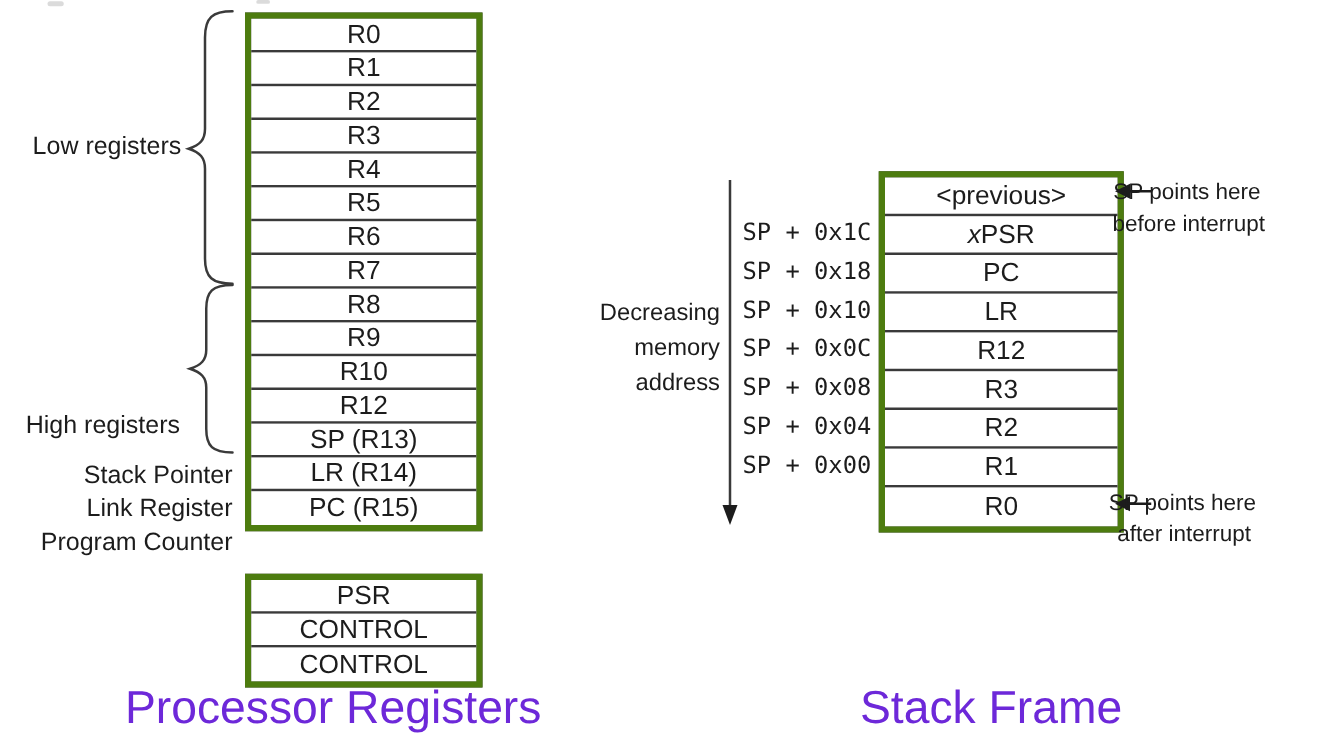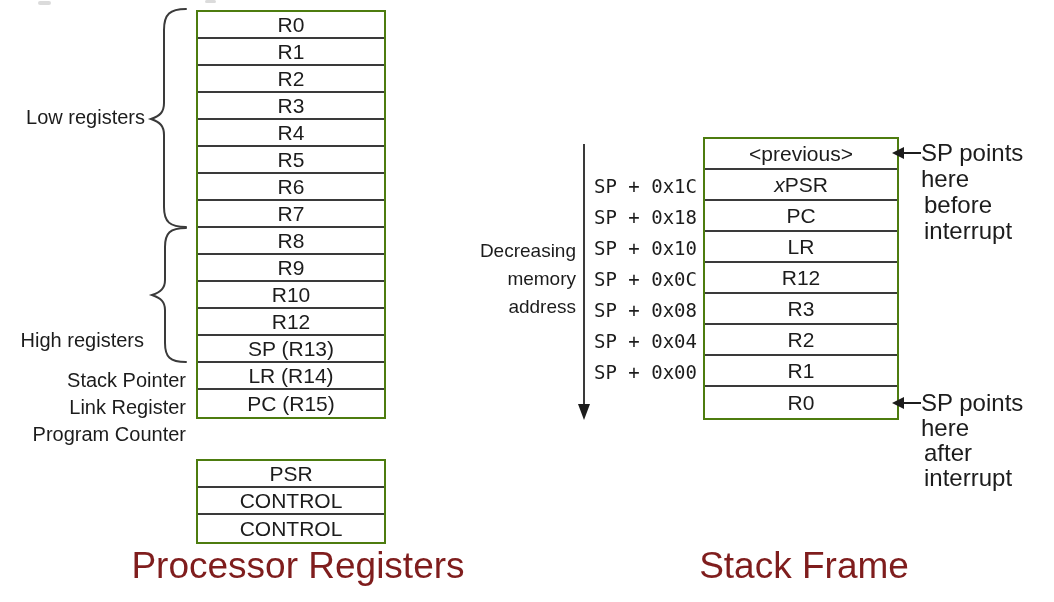--- a/index.html
+++ b/index.html
@@ -3,21 +3,21 @@
 <meta charset="utf-8">
 <style>
   html,body { margin:0; padding:0; background:#ffffff; }
   .canvas {
     position:relative; width:1054px; height:602px; background:#ffffff;
     font-family:"Liberation Sans", sans-serif; color:#1c1c1c; overflow:hidden;
   }
   
   .box-table {
     position:absolute; box-sizing:border-box;
-    border:2px solid #4d7c0f; background:#404040;
+    border:5px solid #4d7c0f; background:#404040;
   }
   .reg-table   { left:196px; top:10px;  width:190px; }
   .psr-table   { left:196px; top:459px; width:190px; }
   .stack-table { left:703px; top:137px; width:196px; }
   .row {
     box-sizing:border-box; border-bottom:2px solid #3a3a3a;
     display:flex; align-items:center; justify-content:center;
     font-size:21px; line-height:1; background:#ffffff;
   }
   .row:last-child { border-bottom:none; }
@@ -37,26 +37,26 @@
   .lbl-high { left:0px; width:144px; top:284px;margin-top:45px; }
   .lbl-sp   { left:0px; width:186px; top:369px; }
   .lbl-lr   { left:0px; width:186px; top:396px; }
   .lbl-pc   { left:0px; width:186px; top:423px; }
   
   .decreasing {
     position:absolute; left:428px; top:237px; width:148px;
     text-align:right; font-size:19px; line-height:28px;
   }
   
-  .sp-note { position:absolute; left:921px; font-size:24px; }
+  .sp-note { position:absolute; left:887px; font-size:18px;text-align:center; }
   .sp-note-before { top:140px; line-height:26px; }
   .sp-note-after  { top:390px; line-height:25px; }
   .sp-note .l2 { padding-left:3px; }
   
-  .diagram-title { position:absolute; font-size:37px; text-align:center; color:#7f1d1d; }
+  .diagram-title { position:absolute; font-size:37px; color:#6d28d9; }
   .title-left  { left:100px; top:545px; width:396px; }
   .title-right { left:688px; top:545px; width:232px; }
   
   .svg-abs { position:absolute; }
   .braces-svg { left:140px; top:0px; }
   .varrow-svg { left:570px; top:140px; }
   .harrow-before { left:892px; top:146px; }
   .harrow-after  { left:892px; top:396px; }
   
   .smudge { position:absolute; background:#cccccc; border-radius:2px; opacity:0.7; }

